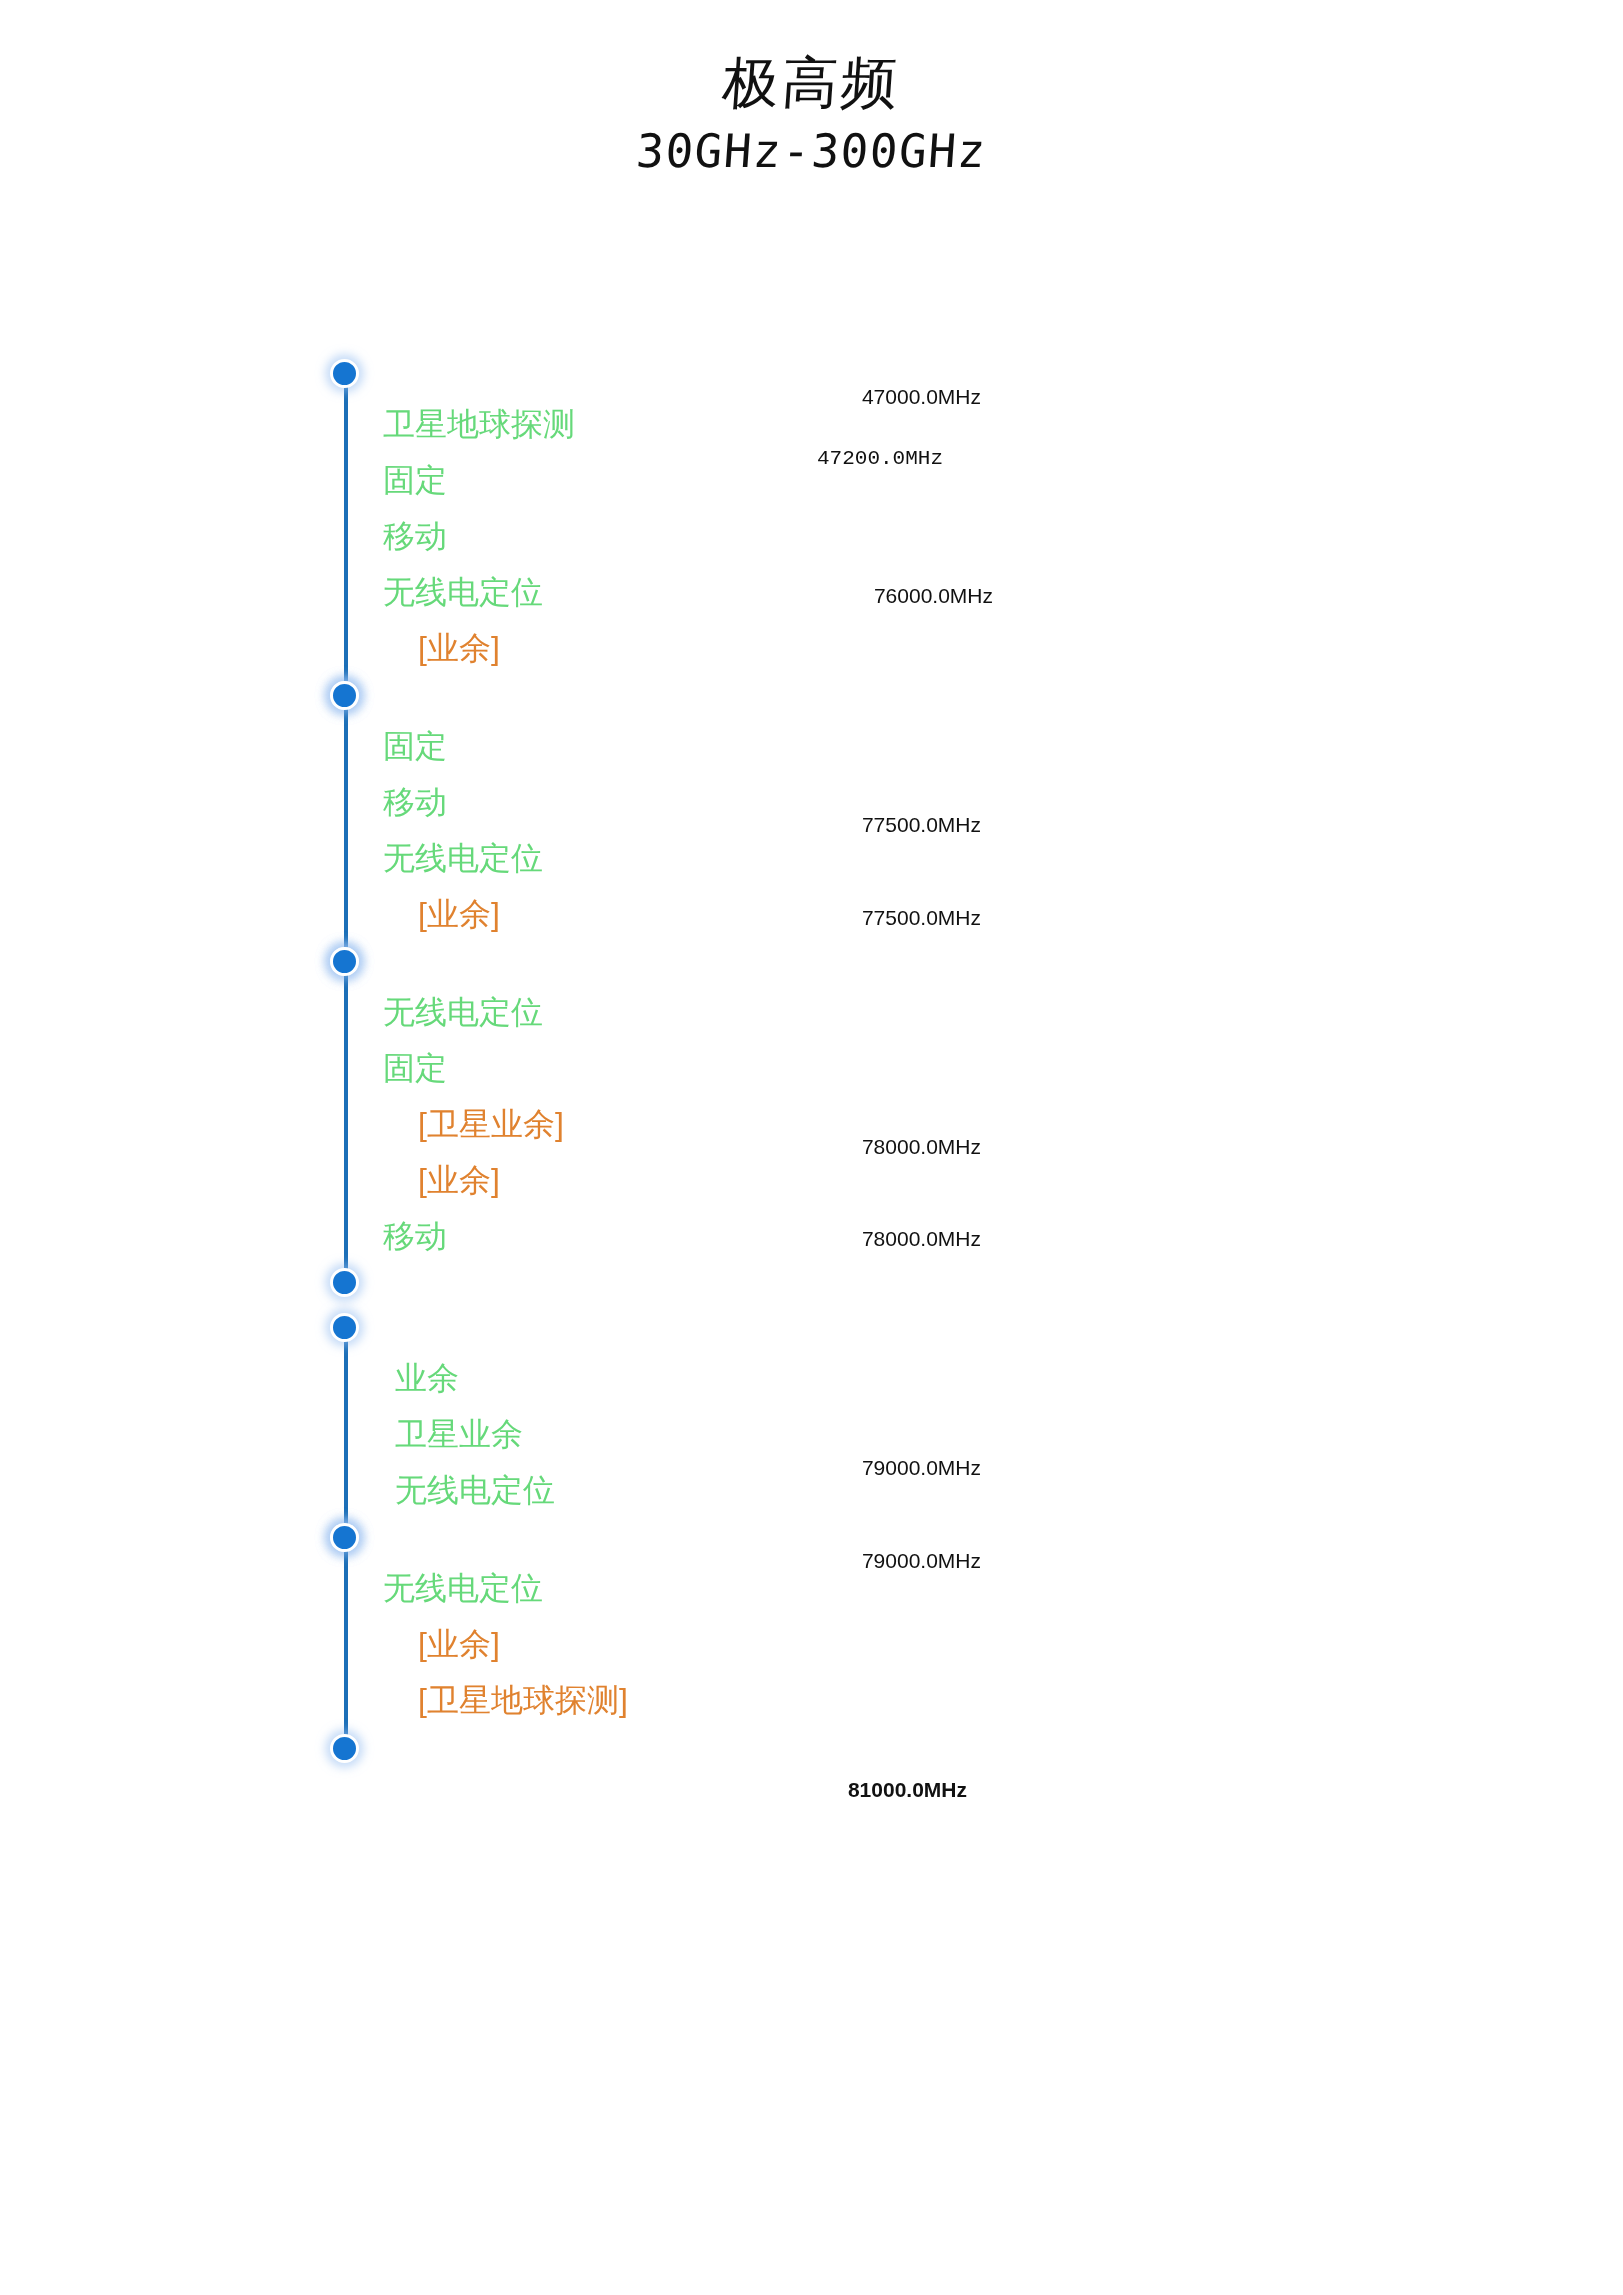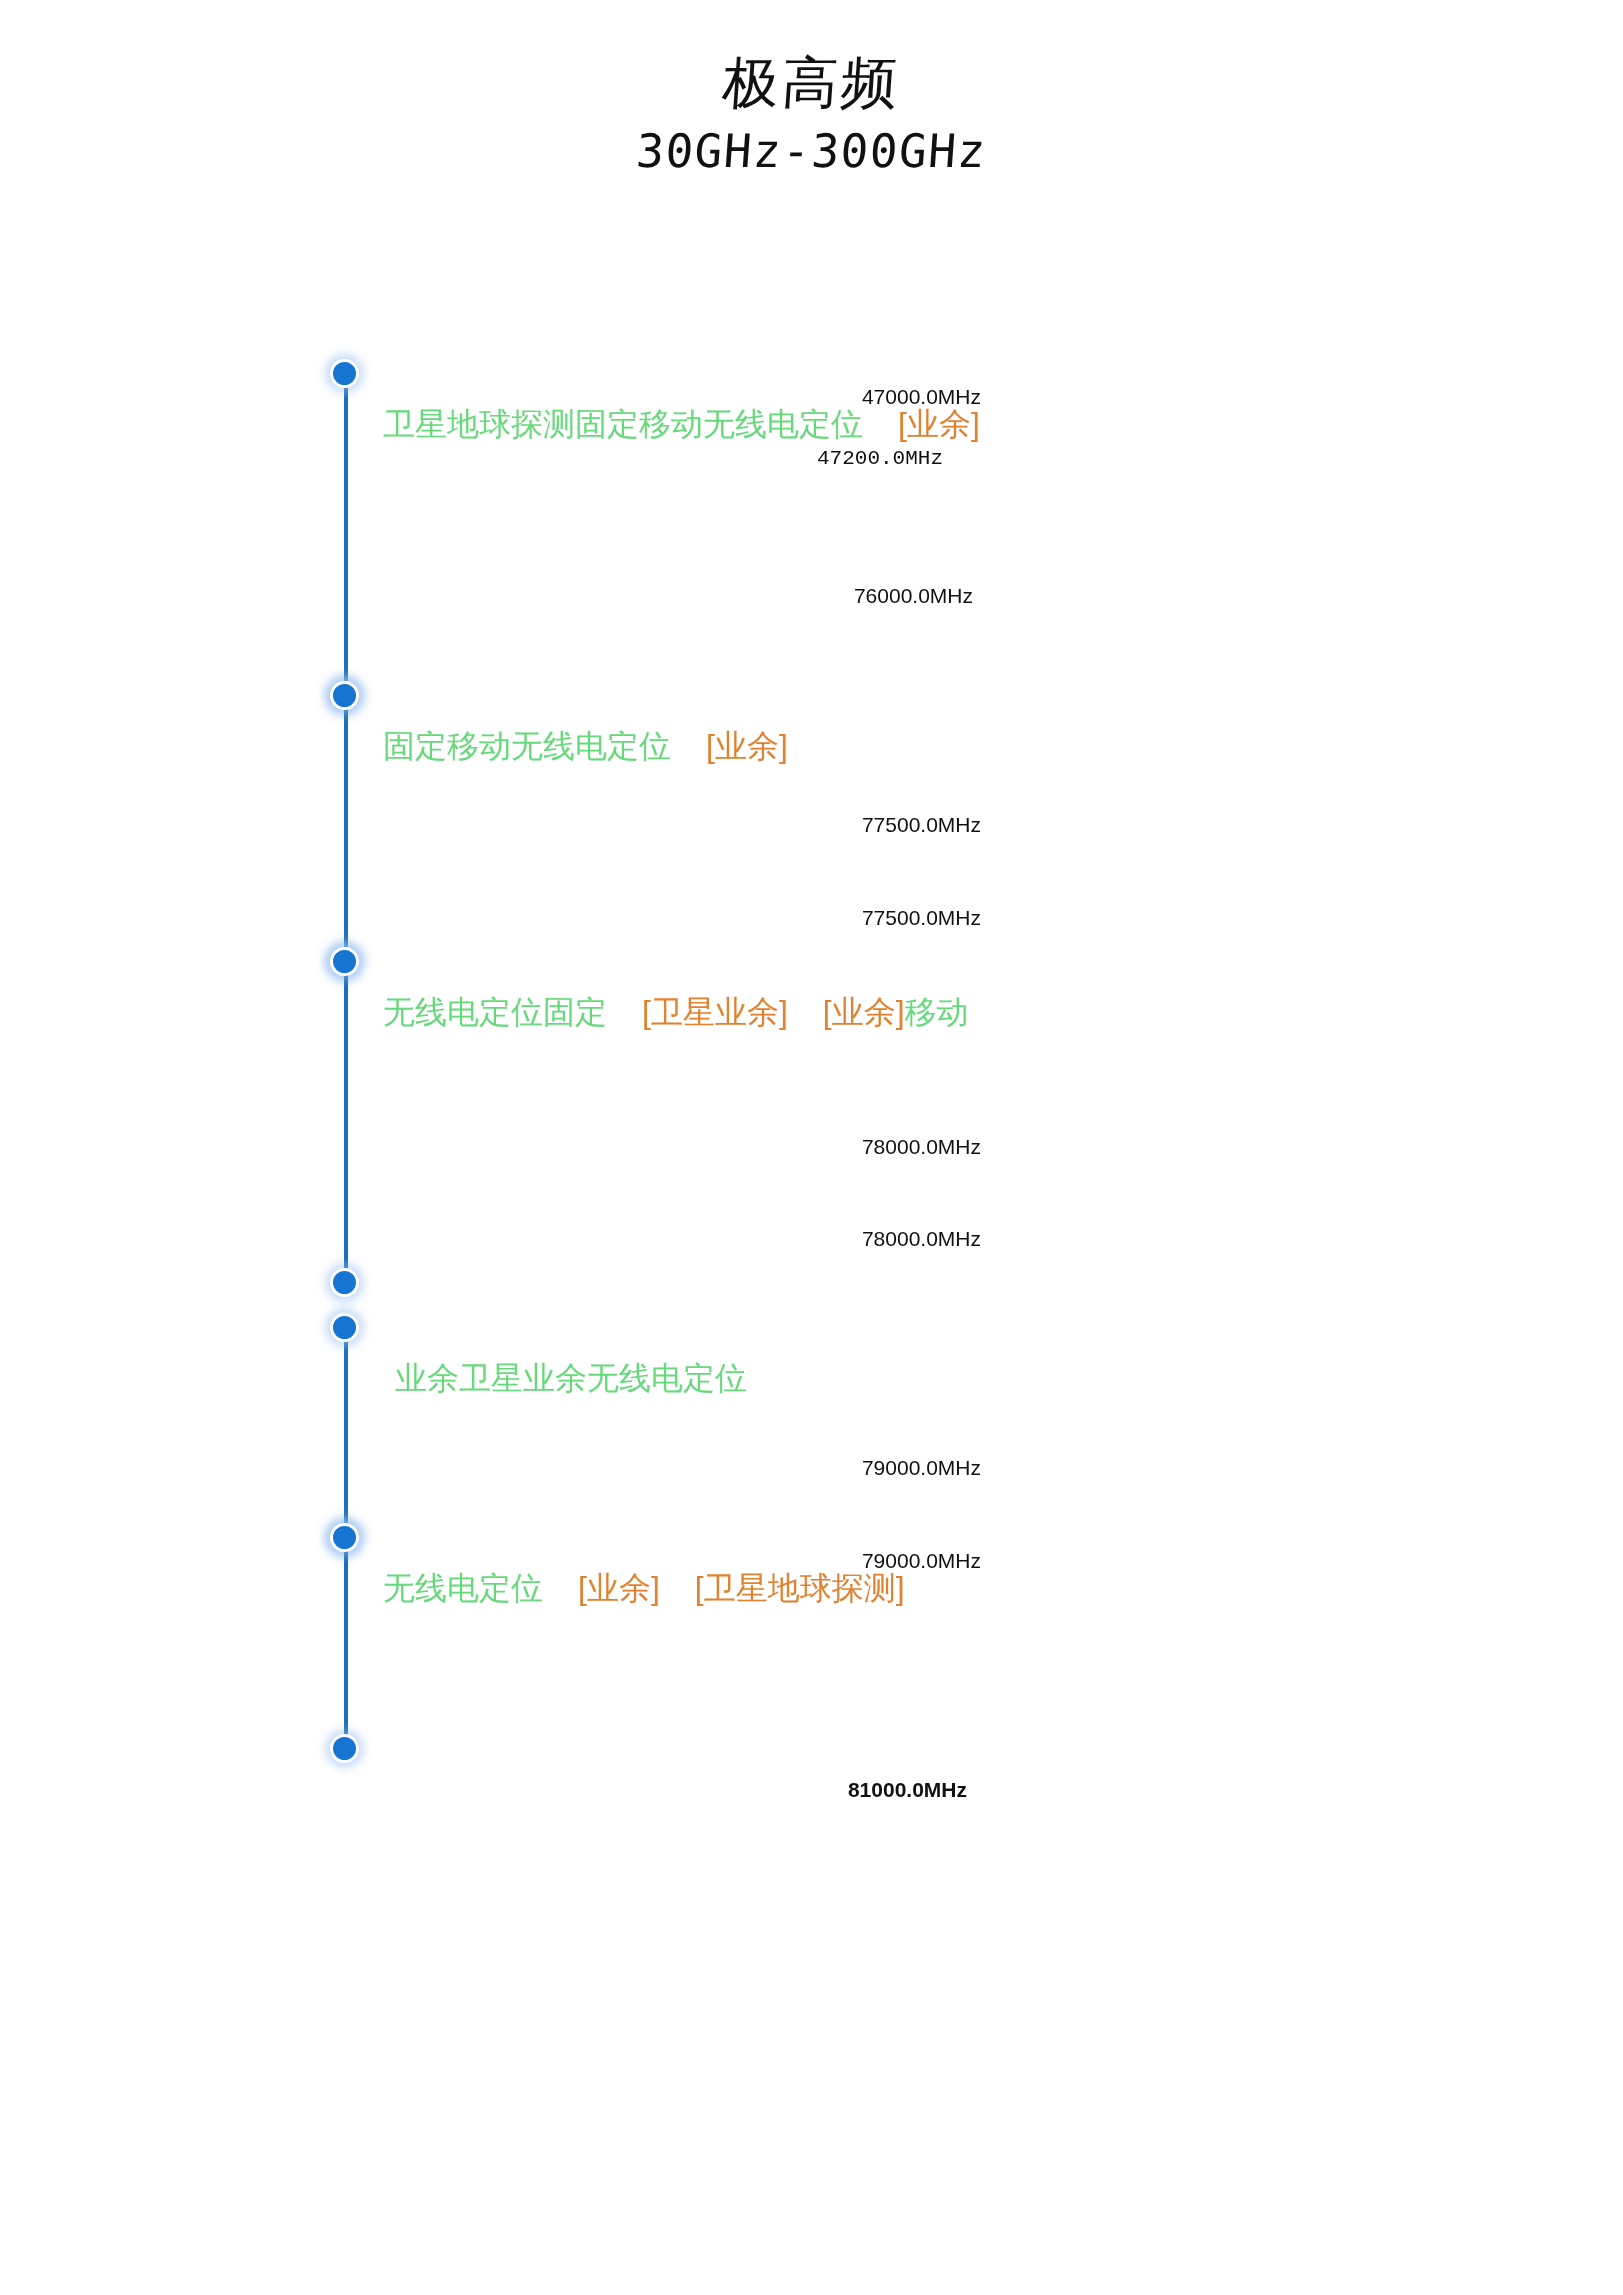--- a/index.html
+++ b/index.html
@@ -89,21 +89,21 @@
     font-size: 21px;
     color: #111111;
     white-space: nowrap;
     text-align: right;
   }
 
   
   .svc-list {
     position: absolute;
     display: flex;
-    flex-direction: row;
+    flex-direction: column;
   }
   .svc-item {
     font-family: "Liberation Sans", sans-serif;
     font-size: 32px;
     line-height: 56px;
     white-space: nowrap;
   }
   .svc-primary  { color: #66d97a; }
   .svc-secondary{ color: #e0822f; margin-left: 35px; }
 </style>
@@ -178,21 +178,21 @@
   </div>
 <div class="column" id="column-right">
     <div class="segment-group">
       <div class="segment" style="top: 0px; height: 0px;">
         <div class="freq-label" style="right: 642px; top: 385px;">47000.0MHz</div>
         <div class="freq-label" style="right: 680px; top: 447px; font-family: Liberation Mono, monospace;">47200.0MHz</div>
       </div>
     </div>
     <div class="segment-group">
       <div class="segment" style="top: 0px; height: 0px;">
-        <div class="freq-label" style="right: 650px; top: 584px;">76000.0MHz</div>
+        <div class="freq-label" style="right: 630px; top: 584px;">76000.0MHz</div>
         <div class="freq-label" style="right: 642px; top: 813px;">77500.0MHz</div>
       </div>
       <div class="segment" style="top: 0px; height: 0px;">
         <div class="freq-label" style="right: 642px; top: 906px;">77500.0MHz</div>
         <div class="freq-label" style="right: 642px; top: 1135px;">78000.0MHz</div>
       </div>
       <div class="segment" style="top: 0px; height: 0px;">
         <div class="freq-label" style="right: 642px; top: 1227px;">78000.0MHz</div>
         <div class="freq-label" style="right: 642px; top: 1456px;">79000.0MHz</div>
       </div>

